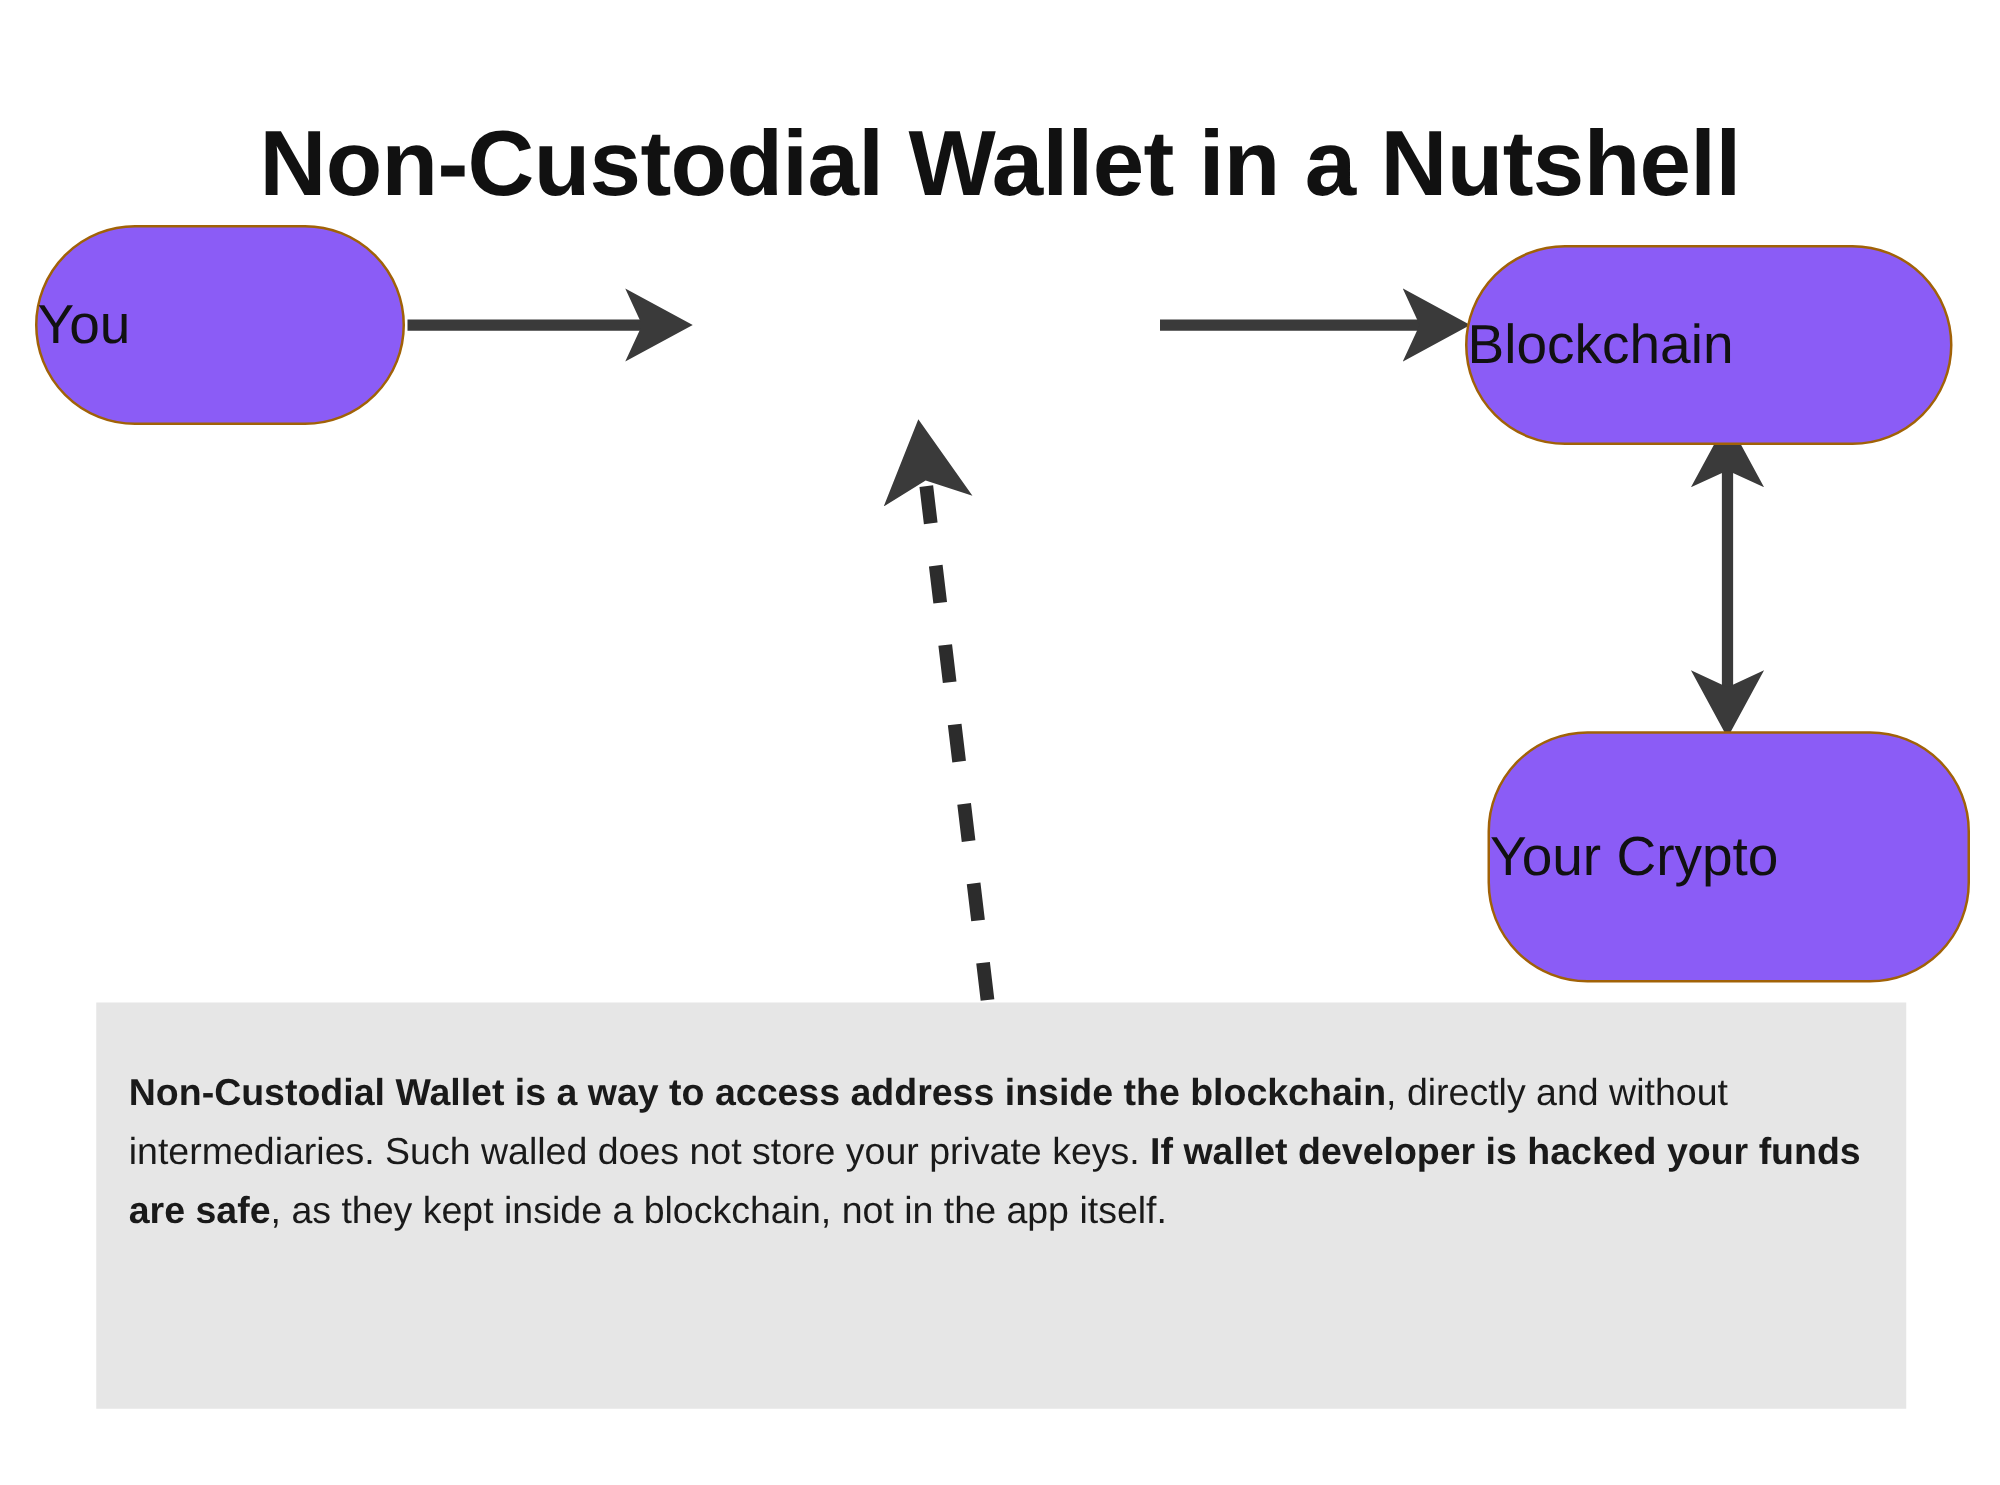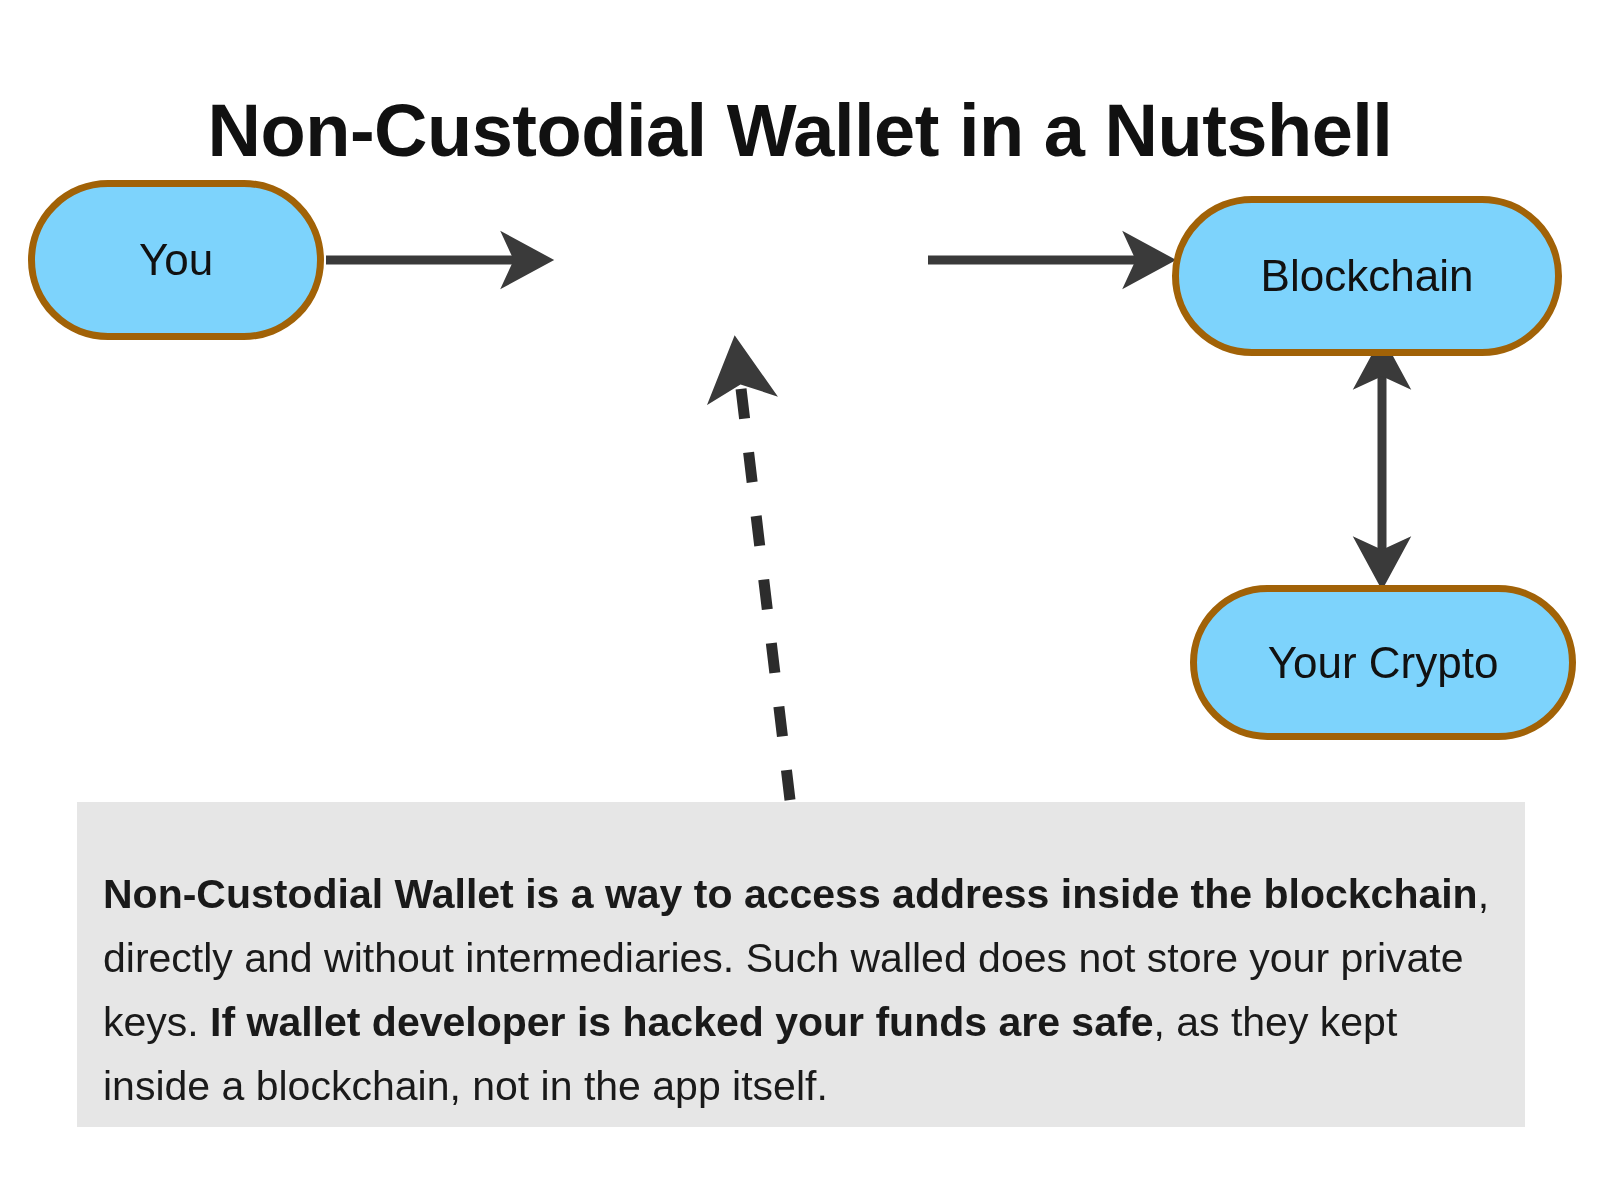--- a/index.html
+++ b/index.html
@@ -44,55 +44,55 @@
     top: 0;
     width: 1600px;
     height: 1188px;
     pointer-events: none;
   }
 
   
   .node {
     position: absolute;
     box-sizing: border-box;
-    background: #7dd3fc;
-    border: 7px solid #a16207;
+    background: #8b5cf6;
+    border: 2px solid #a16207;
     border-radius: 80px;
     display: flex;
     align-items: center;
-    justify-content: center;
+    justify-content: flex-start;
     z-index: 3;
   }
   .node-label {
     font-size: 44px;
     font-weight: 400;
     color: #111111;
     line-height: 1;
     white-space: nowrap;
   }
 
   #node-you       { left: 28px;   top: 180px; width: 296px; height: 160px; }
   #node-wallet    { left: 550px;  top: 180px; width: 376px; height: 160px; }
   #node-blockchain{ left: 1172px; top: 180px; width: 390px; height: 160px; margin-top: 16px; }
-  #node-crypto    { left: 1190px; top: 585px; width: 386px; height: 155px; }
+  #node-crypto    { left: 1190px; top: 585px; width: 386px; height: 201px; }
 
   
   #description-panel {
     position: absolute;
     left: 77px;
     top: 802px;
     width: 1448px;
     height: 325px;
     background: #e6e6e6;
     box-sizing: border-box;
     padding: 20px 26px 0 26px;
     z-index: 2;
   }
   #description-text {
-    font-size: 41px;
+    font-size: 30px;
     line-height: 1.56;
     color: #1a1a1a;
     font-weight: 400;
   }
   #description-text b {
     font-weight: 700;
   }
 </style>
 </head>
 <body>

